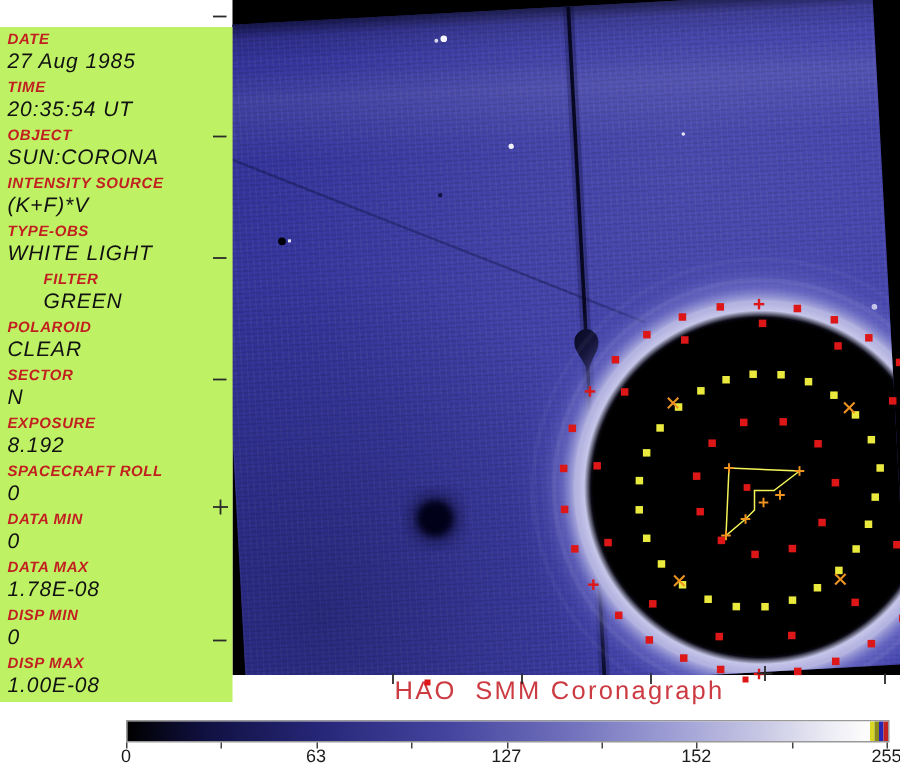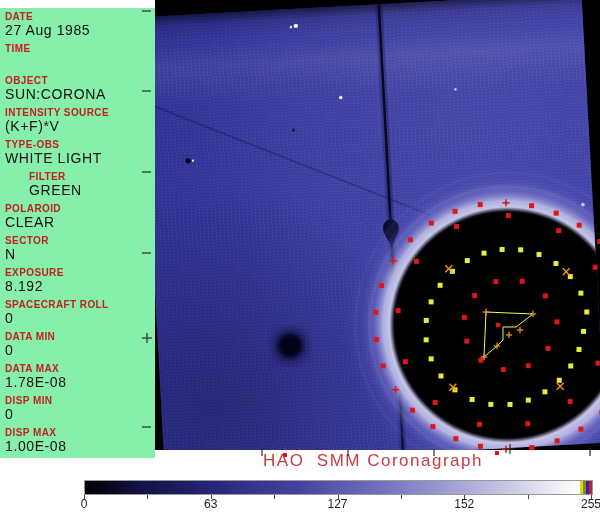--- a/index.html
+++ b/index.html
@@ -1,20 +1,20 @@
 <!DOCTYPE html>
 <html style="--label-red: #c22020; --title-red: #cc3a42;"><head>
 <meta charset="utf-8">
 <style>
   html,body{margin:0;padding:0;background:#ffffff;}
   #app{position:relative;width:600px;height:512px;background:#fff;overflow:hidden;
        font-family:"Liberation Sans",sans-serif;}
 
   
-  #panel{position:absolute;left:0;top:8px;width:155px;height:450px;background:#86efac;z-index:5;}
+  #panel{position:absolute;left:0;top:18px;width:155px;height:450px;background:#bef264;z-index:5;font-style:italic;}
   .field{position:absolute;left:5px;width:148px;}
   .flabel{font-size:10px;letter-spacing:.4px;font-weight:bold;color:var(--label-red);line-height:11px;}
   .fvalue{font-size:14px;letter-spacing:.6px;color:#111;line-height:17px;}
 
   
   #image-area{position:absolute;left:155px;top:0;width:445px;height:450px;background:#000;overflow:hidden;z-index:1;}
   #photo{position:absolute;left:-3px;top:5px;width:442px;height:450px;transform:rotate(-3.1deg);
      background:
        radial-gradient(circle 330px at 12% 88%, rgba(0,0,28,.28), transparent 70%),
        radial-gradient(circle 430px at 70% 25%, rgba(255,255,255,.06), transparent 62%),
@@ -46,20 +46,21 @@
 
 <div id="app">
 
   <aside id="panel">
       <div class="field" style="top: 3px;">
         <div class="flabel">DATE</div>
         <div class="fvalue">27 Aug 1985</div>
       </div>
       <div class="field" style="top: 35px;">
         <div class="flabel">TIME</div>
+        <div class="fvalue">20:35:54 UT</div>
       </div>
       <div class="field" style="top: 67px;">
         <div class="flabel">OBJECT</div>
         <div class="fvalue">SUN:CORONA</div>
       </div>
       <div class="field" style="top: 99px;">
         <div class="flabel">INTENSITY SOURCE</div>
         <div class="fvalue">(K+F)*V</div>
       </div>
       <div class="field" style="top: 131px;">

